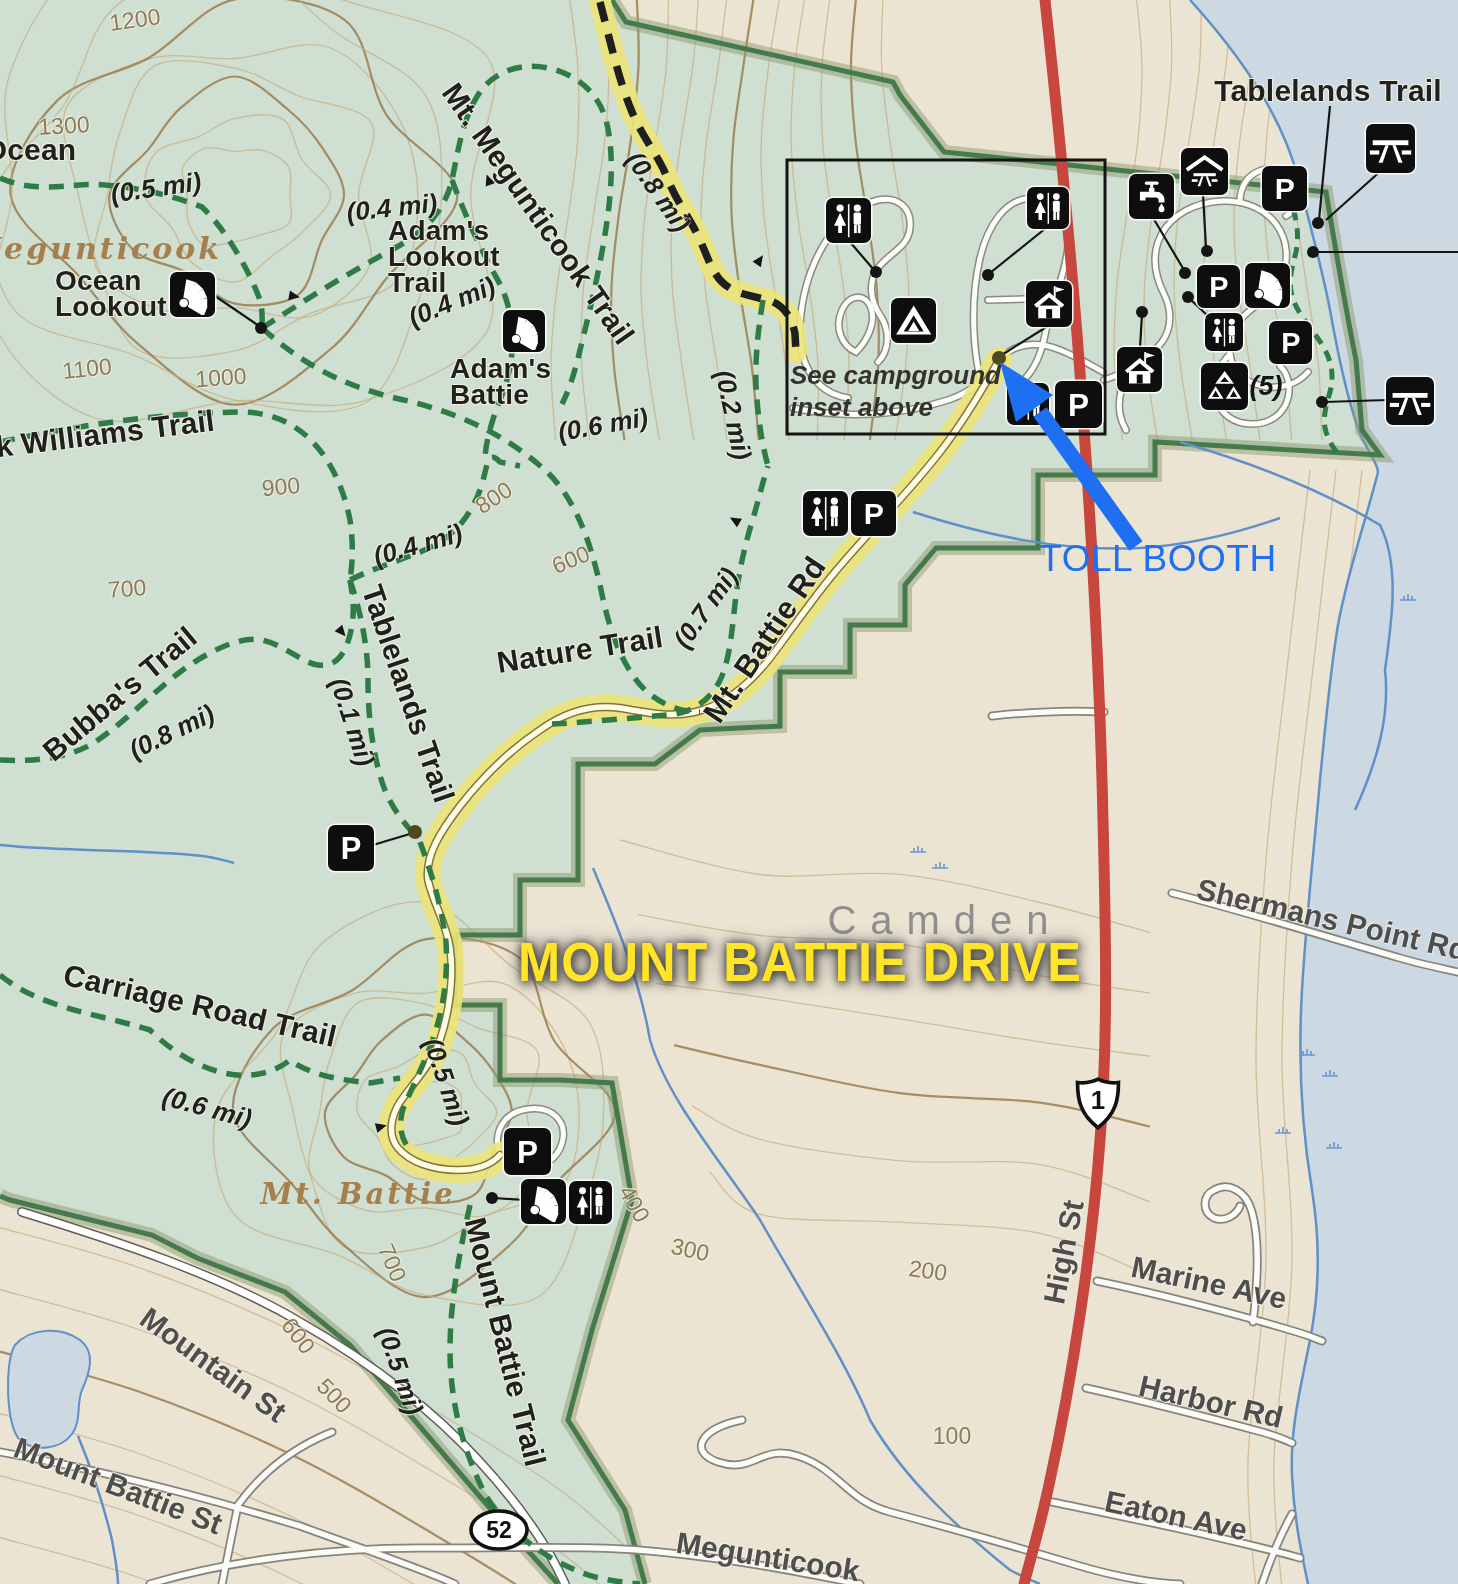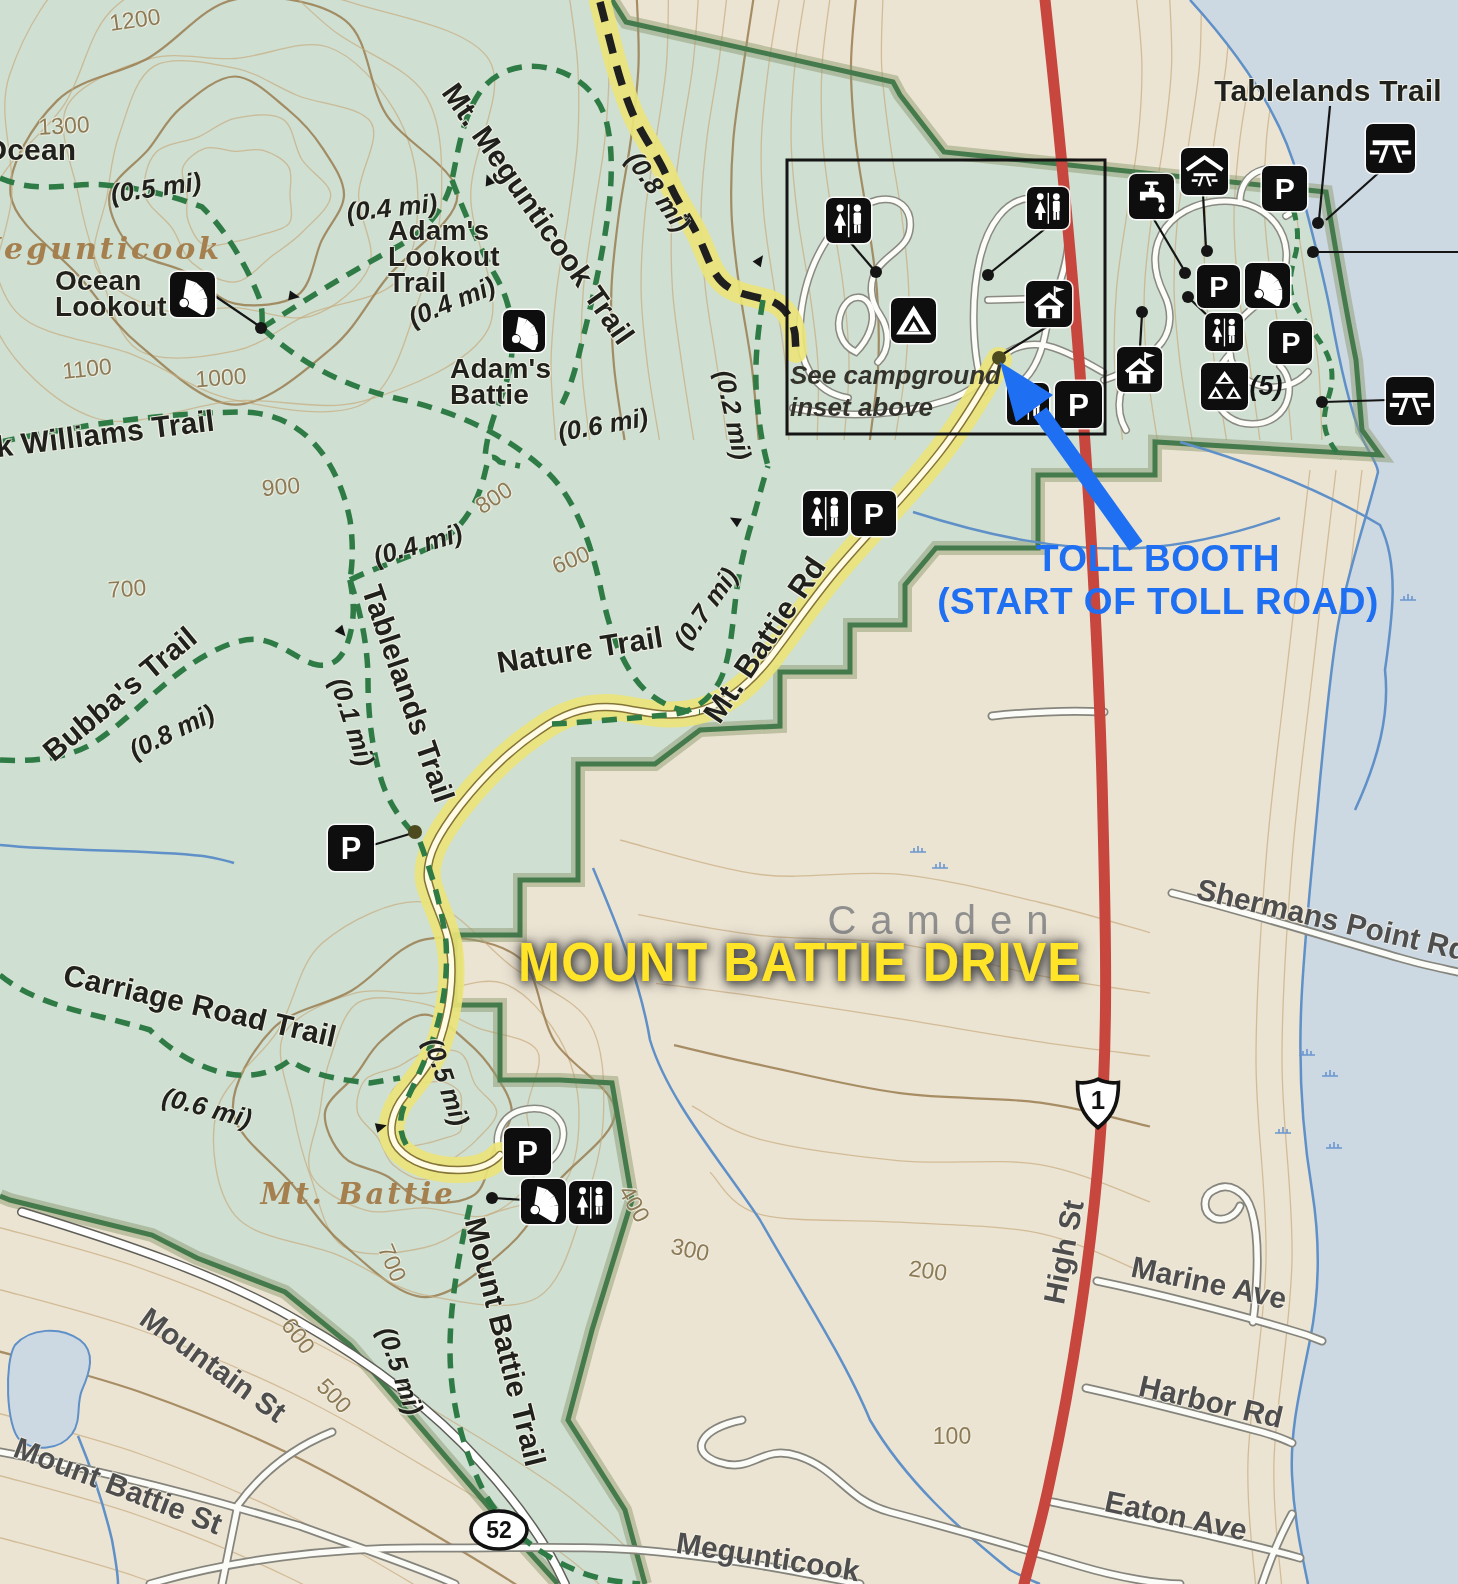--- a/index.html
+++ b/index.html
@@ -20,21 +20,21 @@
   .street{font-weight:600;font-size:30px;color:#4e4e4e;
         text-shadow:-1px -1px 0 rgba(246,243,233,.8),1px 1px 0 rgba(246,243,233,.8);}
   .contour{font-weight:500;font-size:23px;color:#8d7a56;
         text-shadow:-1px -1px 0 rgba(243,241,229,.8),1px 1px 0 rgba(243,241,229,.8);}
   .serifpl{font-family:"DejaVu Serif",serif;font-style:italic;font-weight:600;color:#a5804e;}
   .town{font-weight:500;font-size:40px;color:#8f8f8f;letter-spacing:14px;}
   .note{font-style:italic;font-weight:700;font-size:26px;color:#33332c;text-align:right;}
   .bigyellow{font-weight:800;font-size:55px;color:#ffe427;letter-spacing:1px;
         transform:translate(-50%,-50%) scaleX(.92);
         text-shadow:0 0 18px rgba(72,72,72,.95),0 0 8px rgba(72,72,72,.8),2px 3px 10px rgba(60,60,60,.85);}
-  .tolltxt{font-weight:700;font-size:37px;color:#1f6ff2;letter-spacing:.5px;}
+  .tolltxt{font-weight:400;font-size:37px;color:#1f6ff2;letter-spacing:.5px;}
   .cnt5{font-style:italic;font-weight:700;font-size:27px;color:#141414;}
   .shieldwrap{position:absolute;z-index:25;}
   .shieldwrap svg text{font-family:"Liberation Sans",sans-serif;font-weight:700;fill:#111;}
 </style>
 </head>
 <body>
 
 <div id="stage">
 
 <svg width="0" height="0" style="position:absolute">
@@ -570,20 +570,19 @@
 <div class="lbl serifpl" style="left:95px;top:248px;font-size:30px;letter-spacing:3px">Megunticook</div>
 <div class="lbl serifpl" style="left:358px;top:1194px;font-size:29px;letter-spacing:3px">Mt. Battie</div>
 <div class="lbl town" style="left:945px;top:920px">Camden</div>
 
 <div class="lblb note" style="left:790px;top:360px">See campground</div>
 <div class="lblb note" style="left:790px;top:392px">inset above</div>
 <div class="lbl cnt5" style="left:1266px;top:386px">(5)</div>
 
 <div class="lbl bigyellow" style="left:800px;top:962px">MOUNT BATTIE DRIVE</div>
 <div class="lbl tolltxt" style="left:1158px;top:559px">TOLL BOOTH</div>
-<div class="lbl tolltxt" style="left:1158px;top:602px">(START OF TOLL ROAD)</div>
 
 <svg id="arrowlayer" width="1458" height="1584" viewBox="0 0 1458 1584">
   <line x1="1136" y1="546" x2="1040" y2="412" stroke="#1f6ff2" stroke-width="16"></line>
   <polygon points="1000,362 1053,395 1016,422" fill="#1f6ff2"></polygon>
 </svg>
 
 </div>
 
 </body></html>

